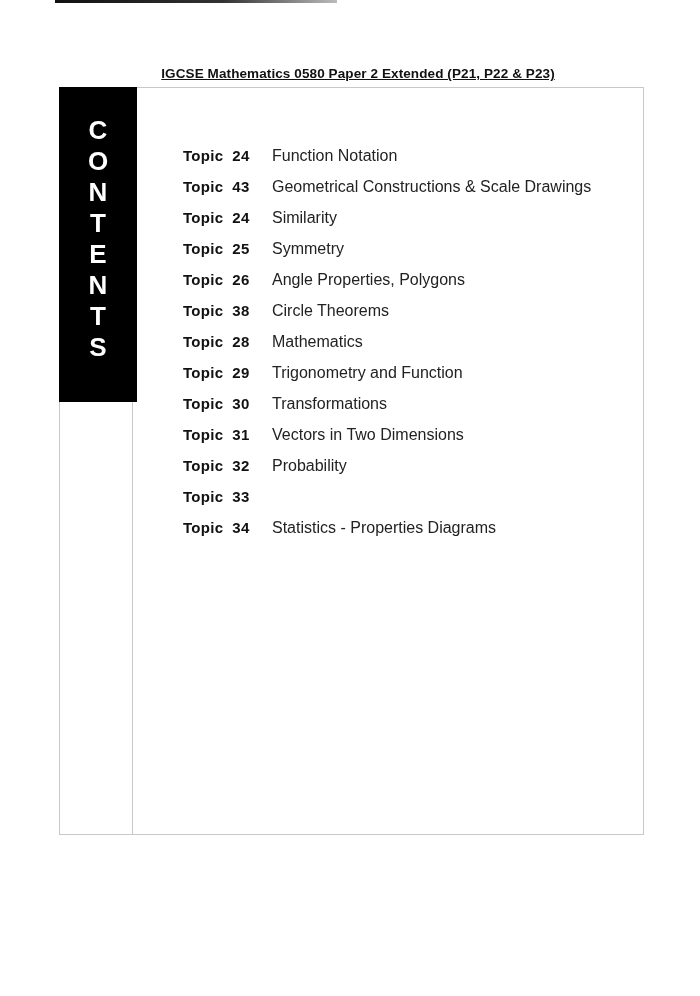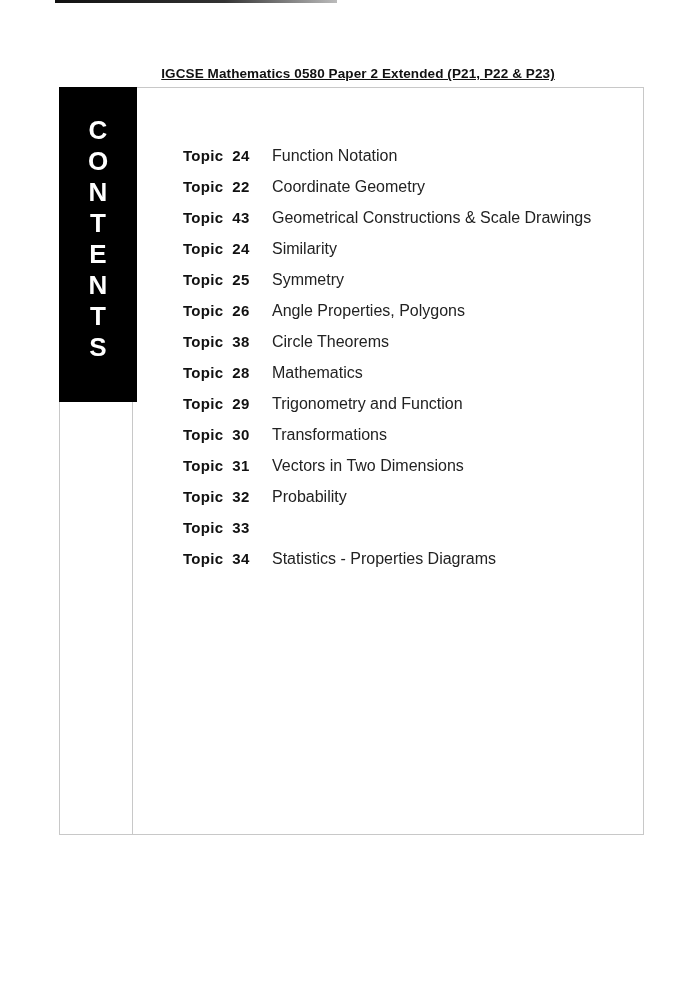--- a/index.html
+++ b/index.html
@@ -71,24 +71,20 @@
 </div>
 
 <div class="inner-line"></div>
 
 <div class="toc">
   <div class="toc-row">
       <span class="toc-label">Topic  24</span>
       <span class="toc-title">Function Notation</span>
     </div>
   <div class="toc-row">
-      <span class="toc-label">Topic  22</span>
-      <span class="toc-title">Coordinate Geometry</span>
-    </div>
-  <div class="toc-row">
       <span class="toc-label">Topic  43</span>
       <span class="toc-title">Geometrical Constructions &amp; Scale Drawings</span>
     </div>
   <div class="toc-row">
       <span class="toc-label">Topic  24</span>
       <span class="toc-title">Similarity</span>
     </div>
   <div class="toc-row">
       <span class="toc-label">Topic  25</span>
       <span class="toc-title">Symmetry</span>

